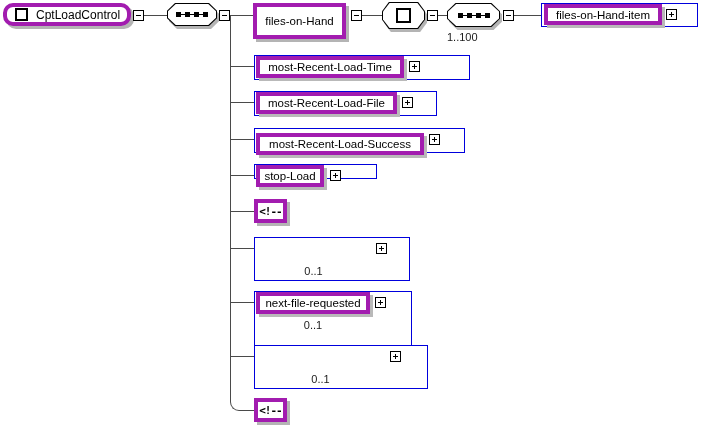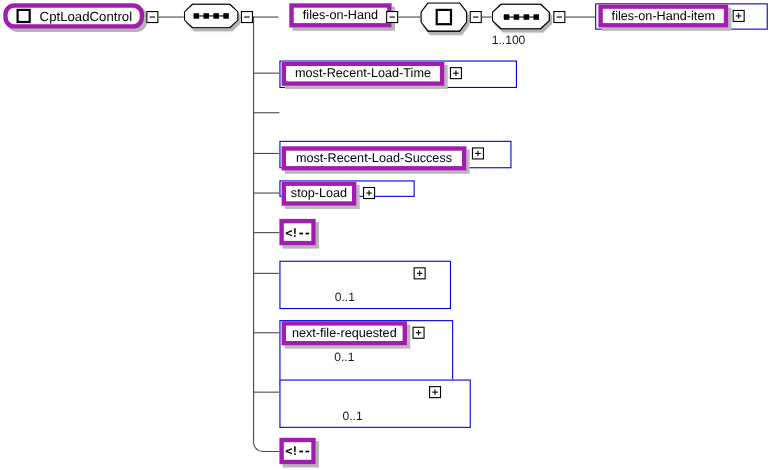--- a/index.html
+++ b/index.html
@@ -79,21 +79,21 @@
       <span class="seq-glyph">
           <i></i>
           <i></i>
           <i></i>
           <i></i>
         </span>
     </span>
   </div>
   <div class="pm" style="left:219px;top:10px"></div>
 
-  <div class="box" style="left:263px;top:3px;width:93px;height:22px">
+  <div class="box" style="left:253px;top:3px;width:93px;height:36px">
     <span>files-on-Hand</span>
   </div>
   <div class="pm" style="left:351px;top:10px"></div>
 
   <div class="oct" style="left:382px;top:2px;width:43px;height:27px">
     <span class="o-b"></span>
     <span class="o-f">
       <span class="model-glyph"></span>
     </span>
   </div>
@@ -120,20 +120,26 @@
     <div class="pm plus" style="left:124px;top:5px"></div>
   </div>
 
   <div class="frame" style="left:254px;top:55px;width:216px;height:25px">
     <div class="box" style="left:1px;top:0px;width:148px;height:22px">
       <span>most-Recent-Load-Time</span>
     </div>
     <div class="pm plus" style="left:154px;top:5px"></div>
   </div>
 
+  <div class="frame" style="left:254px;top:91px;width:183px;height:25px">
+    <div class="box" style="left:1px;top:0px;width:141px;height:22px">
+      <span>most-Recent-Load-File</span>
+    </div>
+    <div class="pm plus" style="left:147px;top:5px"></div>
+  </div>
 
   <div class="frame" style="left:254px;top:128px;width:211px;height:25px">
     <div class="box" style="left:1px;top:4px;width:168px;height:22px">
       <span>most-Recent-Load-Success</span>
     </div>
     <div class="pm plus" style="left:174px;top:5px"></div>
   </div>
 
   <div class="frame" style="left:254px;top:164px;width:123px;height:15px">
     <div class="box" style="left:1px;top:0px;width:68px;height:22px">

